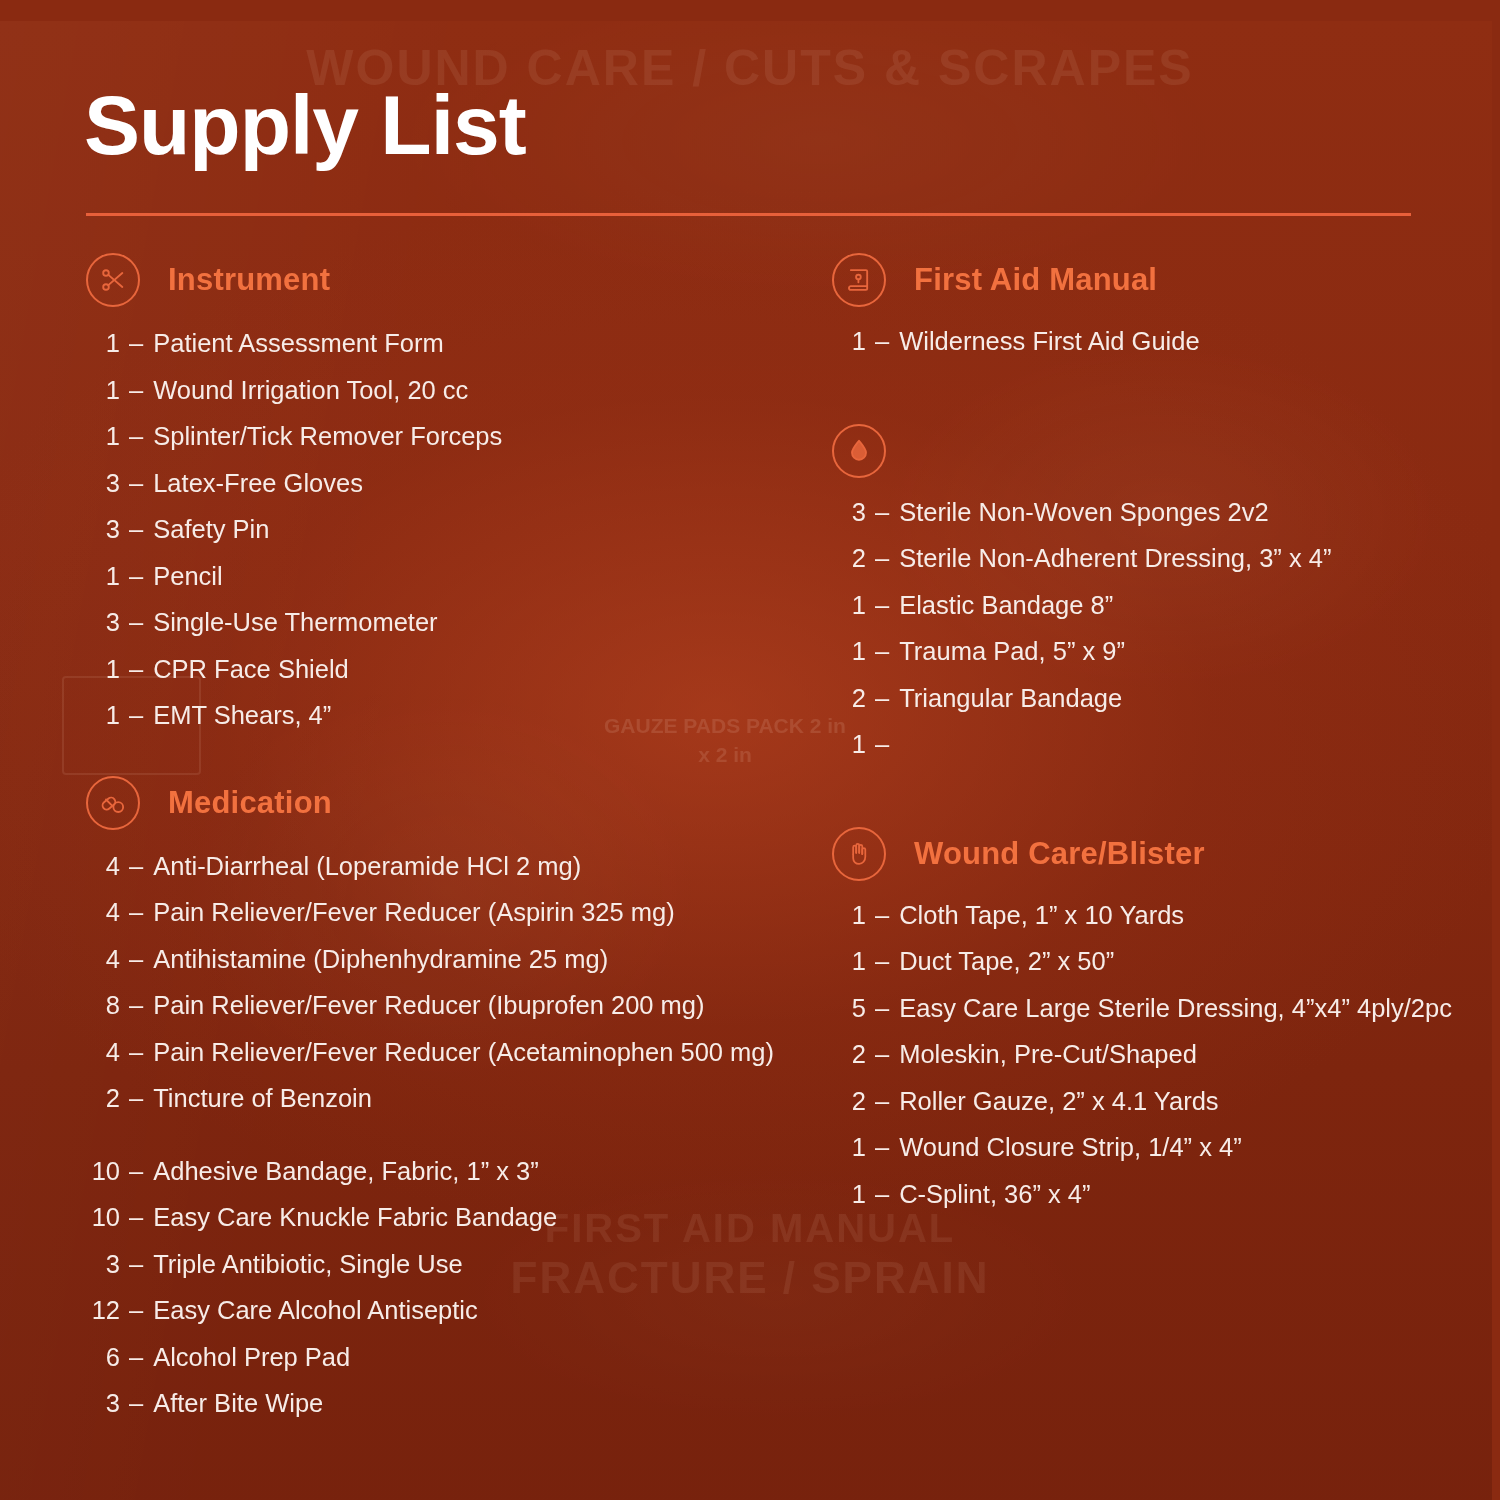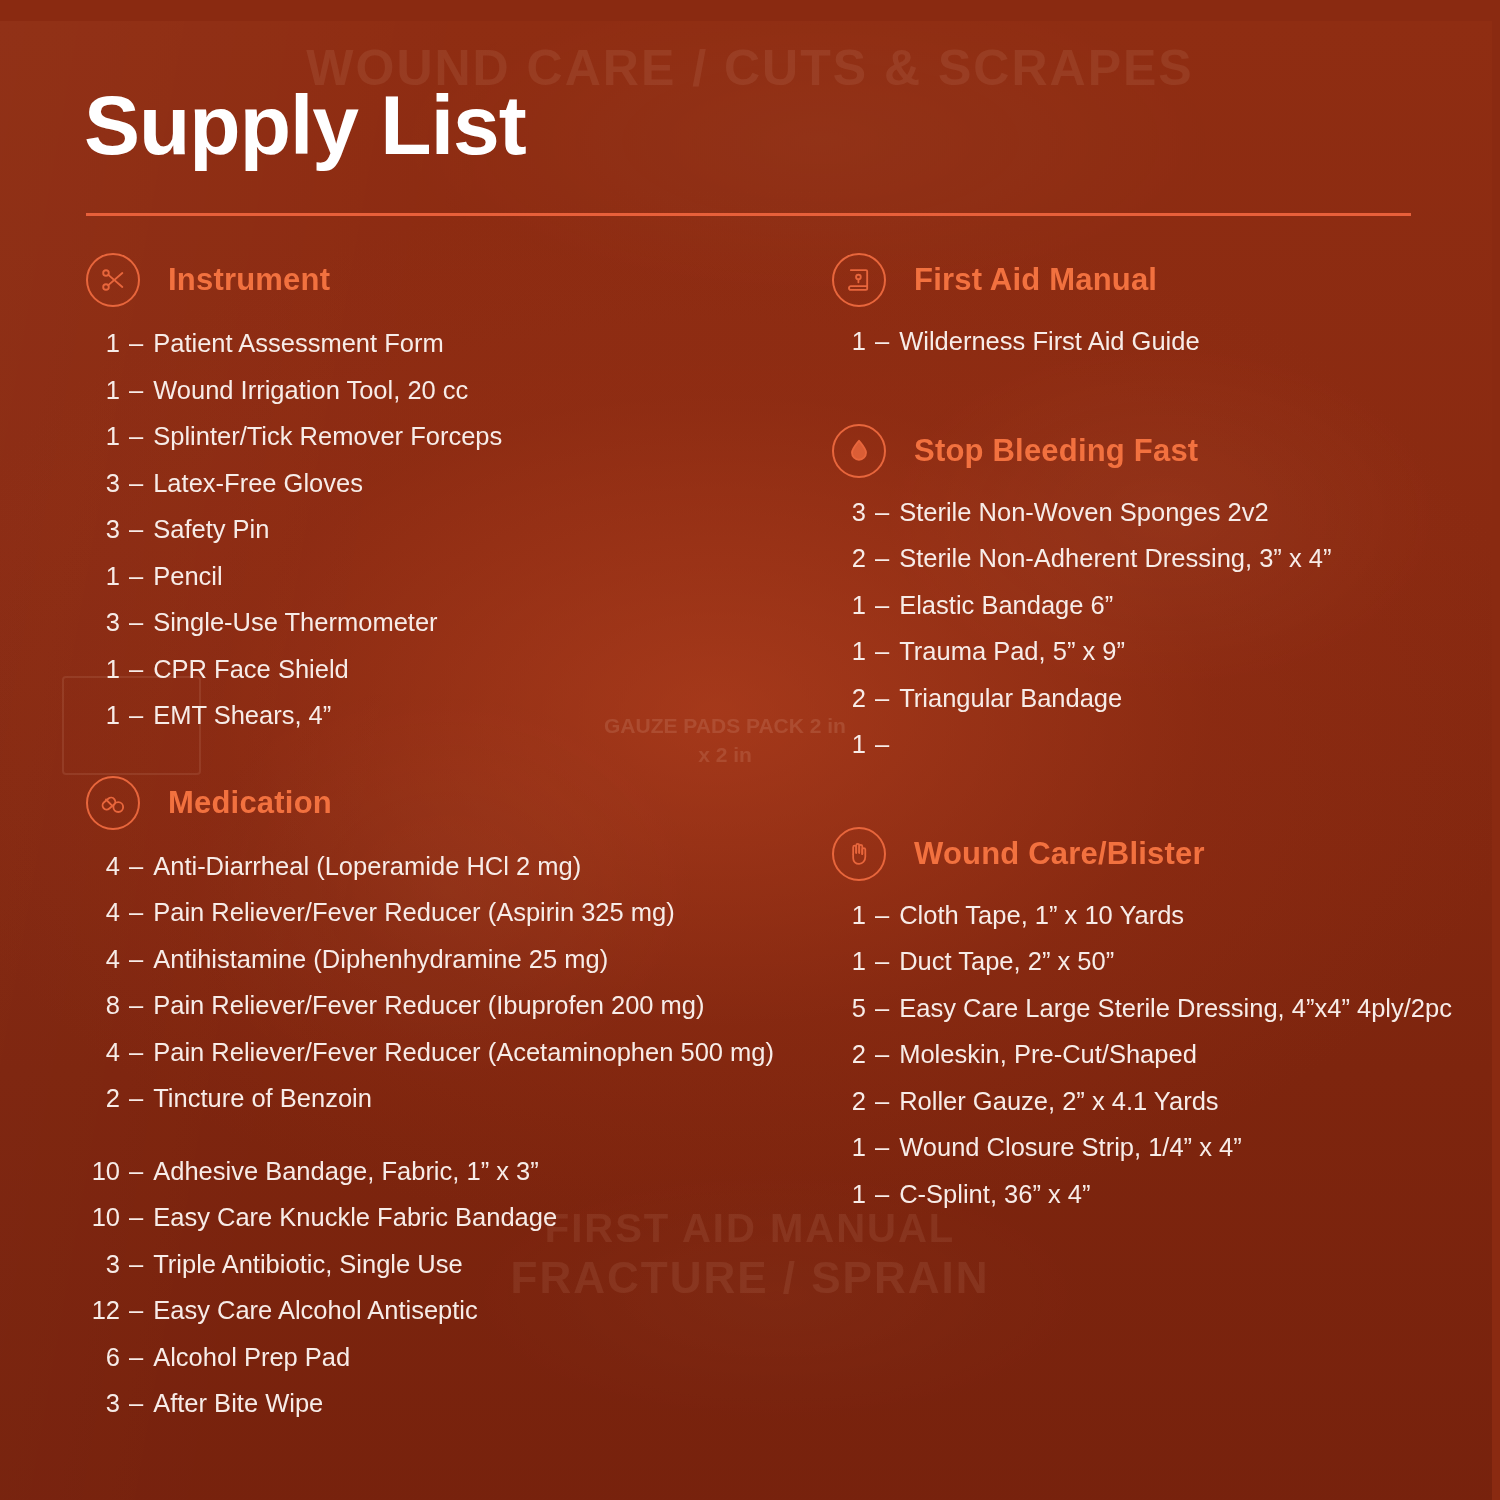--- a/index.html
+++ b/index.html
@@ -346,37 +346,36 @@
               </li>
             </ul>
           </div>
           <div class="section">
             <div class="section-head">
               <span class="icon-circle">
                 <svg width="28" height="28" viewBox="0 0 24 24" fill="none" stroke="#e8663c" stroke-width="1.6" stroke-linecap="round" stroke-linejoin="round">
                   <path d="M12 3.2c3.2 4.1 6 7.1 6 10.3a6 6 0 0 1-12 0c0-3.2 2.8-6.2 6-10.3z" fill="#e8663c" fill-opacity="0.85"></path>
                 </svg>
               </span>
-              <span class="section-title">Stop Bleeding Fast</span>
             </div>
             <ul class="items">
               <li>
                 <span class="qty">3</span>
                 <span class="dash">–</span>
                 <span class="label">Sterile Non-Woven Sponges 2v2</span>
               </li>
               <li>
                 <span class="qty">2</span>
                 <span class="dash">–</span>
                 <span class="label">Sterile Non-Adherent Dressing, 3” x 4”</span>
               </li>
               <li>
                 <span class="qty">1</span>
                 <span class="dash">–</span>
-                <span class="label">Elastic Bandage 6”</span>
+                <span class="label">Elastic Bandage 8”</span>
               </li>
               <li>
                 <span class="qty">1</span>
                 <span class="dash">–</span>
                 <span class="label">Trauma Pad, 5” x 9”</span>
               </li>
               <li>
                 <span class="qty">2</span>
                 <span class="dash">–</span>
                 <span class="label">Triangular Bandage</span>

